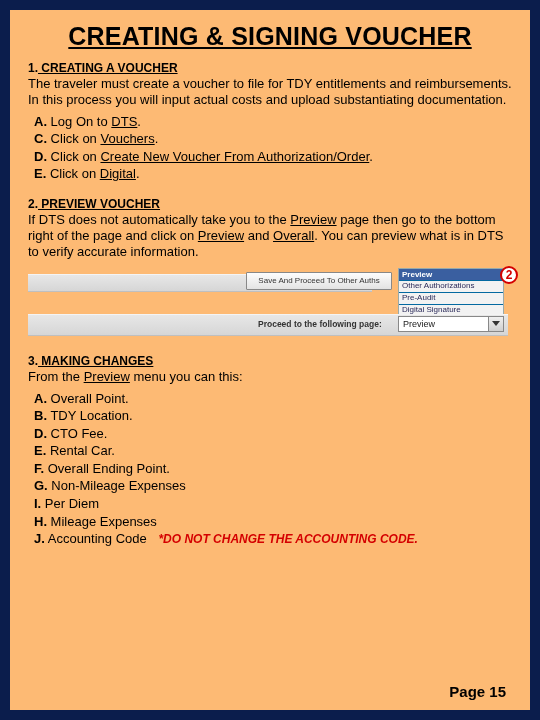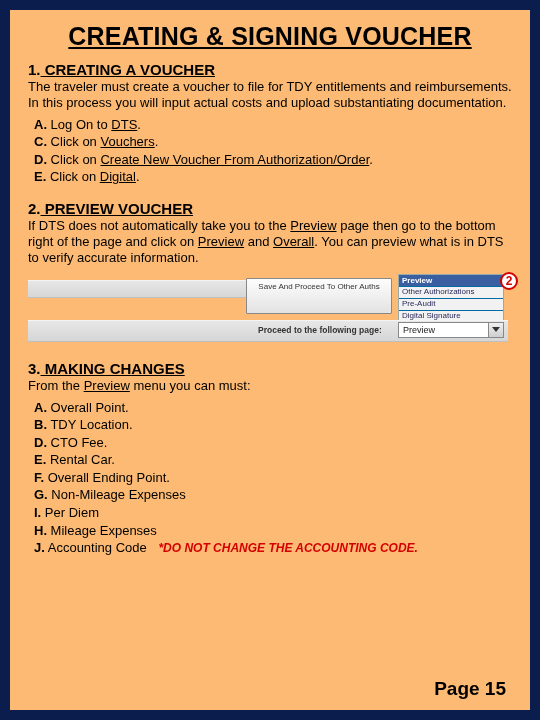--- a/index.html
+++ b/index.html
@@ -18,21 +18,21 @@
   }
   .title {
     font-size: 25px;
     font-weight: bold;
     text-decoration: underline;
     text-align: center;
     margin-bottom: 10px;
     letter-spacing: 0.2px;
   }
   .section-head {
-    font-size: 15px;
+    font-size: 12px;
     font-weight: bold;
     margin-top: 6px;
   }
   .section-head .uline { text-decoration: underline; }
   .para {
     font-size: 13px;
     line-height: 1.25;
     margin-top: 1px;
   }
   .steps {
@@ -56,21 +56,21 @@
     position: absolute;
     left: 0; top: 6px;
     width: 344px; height: 18px;
     background: linear-gradient(#e7e7e7,#d6d6d6);
     border-top: 1px solid #f4f4f4;
     border-bottom: 1px solid #bfbfbf;
   }
   .save-btn {
     position: absolute;
     left: 218px; top: 4px;
-    width: 146px; height: 36px;
+    width: 146px; height: 18px;
     background: linear-gradient(#fdfdfd,#e3e3e3);
     border: 1px solid #888;
     font-size: 8px;
     color: #333;
     text-align: center;
     line-height: 16px;
     border-radius: 1px;
   }
   .grey-bar-2 {
     position: absolute;
@@ -146,21 +146,21 @@
     color: #d40000;
     font-size: 12px;
     font-weight: bold;
     text-align: center;
     line-height: 15px;
   }
   .page-num {
     position: absolute;
     bottom: 10px;
     right: 24px;
-    font-size: 19px;
+    font-size: 15px;
     font-weight: bold;
   }
   .inline-link { text-decoration: underline; }
   .j-row .red { margin-left: 8px; }
 </style>
 </head>
 <body>
 
 <div class="page">
 
@@ -202,21 +202,21 @@
       <span class="arrow"></span>
     </div>
 
     <div class="callout">2</div>
   </div>
 
   <div class="section-head">
     <span>3.</span><span class="uline"> MAKING CHANGES</span>
   </div>
   <div class="para">
-    <span>From  the </span><span class="inline-link">Preview</span><span> menu you can must:</span>
+    <span>From  the </span><span class="inline-link">Preview</span><span> menu you can this:</span>
   </div>
   <div class="steps">
     <div class="step"><span class="letter">A.</span><span> Overall Point.</span></div>
     <div class="step"><span class="letter">B.</span><span> TDY Location.</span></div>
     <div class="step"><span class="letter">D.</span><span> CTO Fee.</span></div>
     <div class="step"><span class="letter">E.</span><span> Rental Car.</span></div>
     <div class="step"><span class="letter">F.</span><span> Overall Ending Point.</span></div>
     <div class="step"><span class="letter">G.</span><span> Non-Mileage Expenses</span></div>
     <div class="step"><span class="letter"> I.</span><span> Per Diem</span></div>
     <div class="step"><span class="letter">H.</span><span> Mileage Expenses</span></div>

